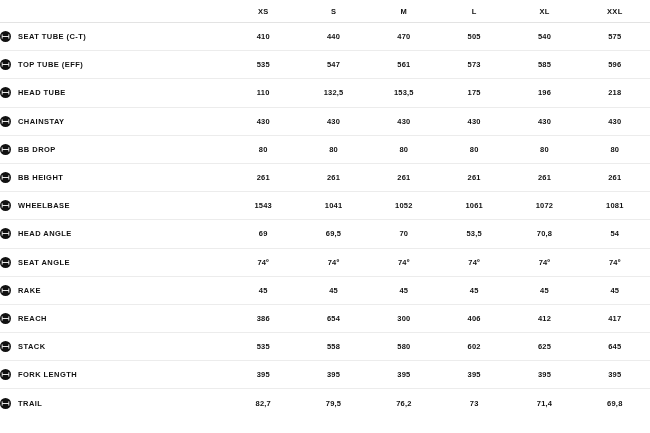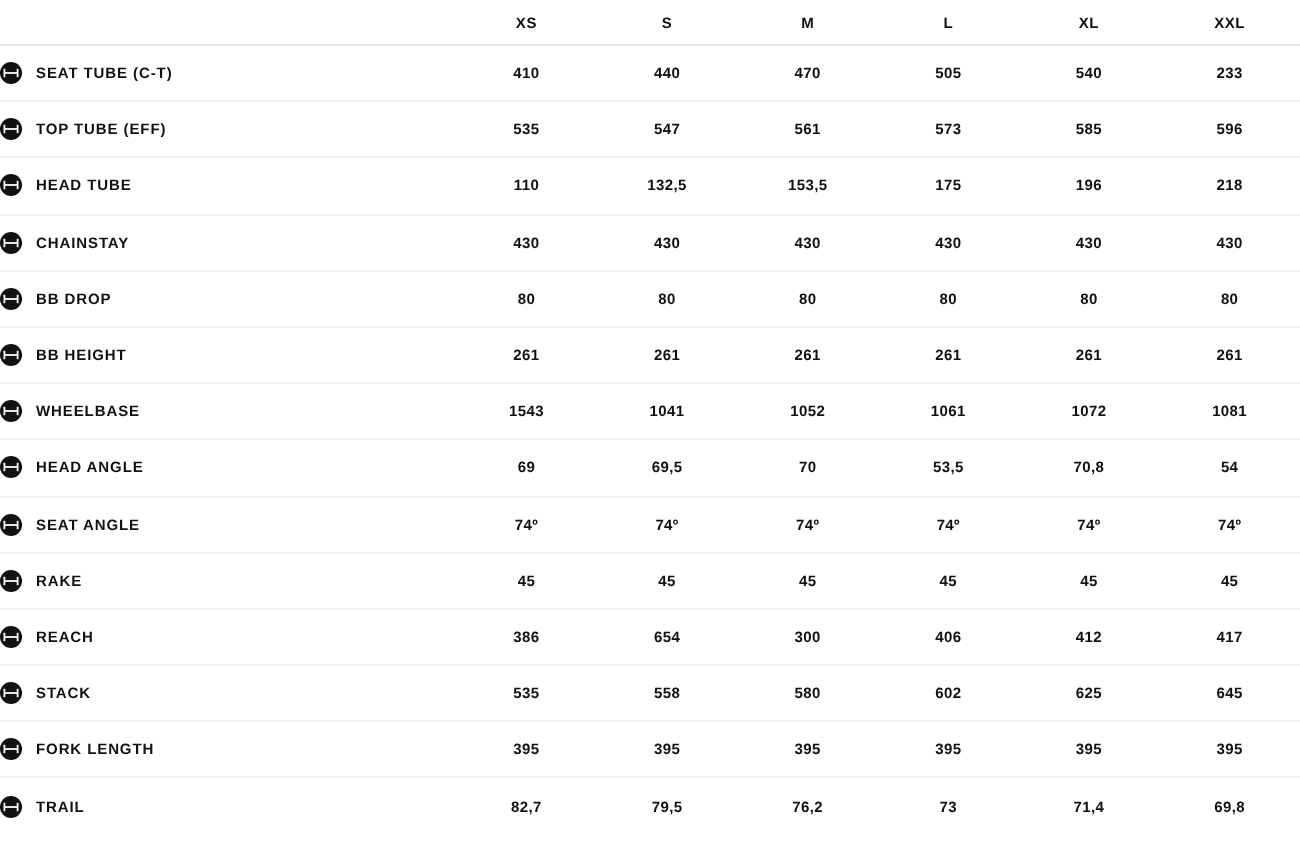--- a/index.html
+++ b/index.html
@@ -126,21 +126,21 @@
                 </svg>
               </span>
               <span class="label-text">SEAT TUBE (C-T)</span>
             </div>
           </td>
           <td>410</td>
           <td>440</td>
           <td>470</td>
           <td>505</td>
           <td>540</td>
-          <td>233</td>
+          <td>575</td>
         </tr>
         <tr>
           <td class="label">
             <div class="label-inner">
               <span class="dim-icon">
                 <svg width="11" height="11" viewBox="0 0 11 11">
                   <line x1="2.2" y1="5.5" x2="8.8" y2="5.5" stroke="#ffffff" stroke-width="0.9"></line>
                   <line x1="2.2" y1="3.4" x2="2.2" y2="7.6" stroke="#ffffff" stroke-width="0.9"></line>
                   <line x1="8.8" y1="3.4" x2="8.8" y2="7.6" stroke="#ffffff" stroke-width="0.9"></line>
                 </svg>

